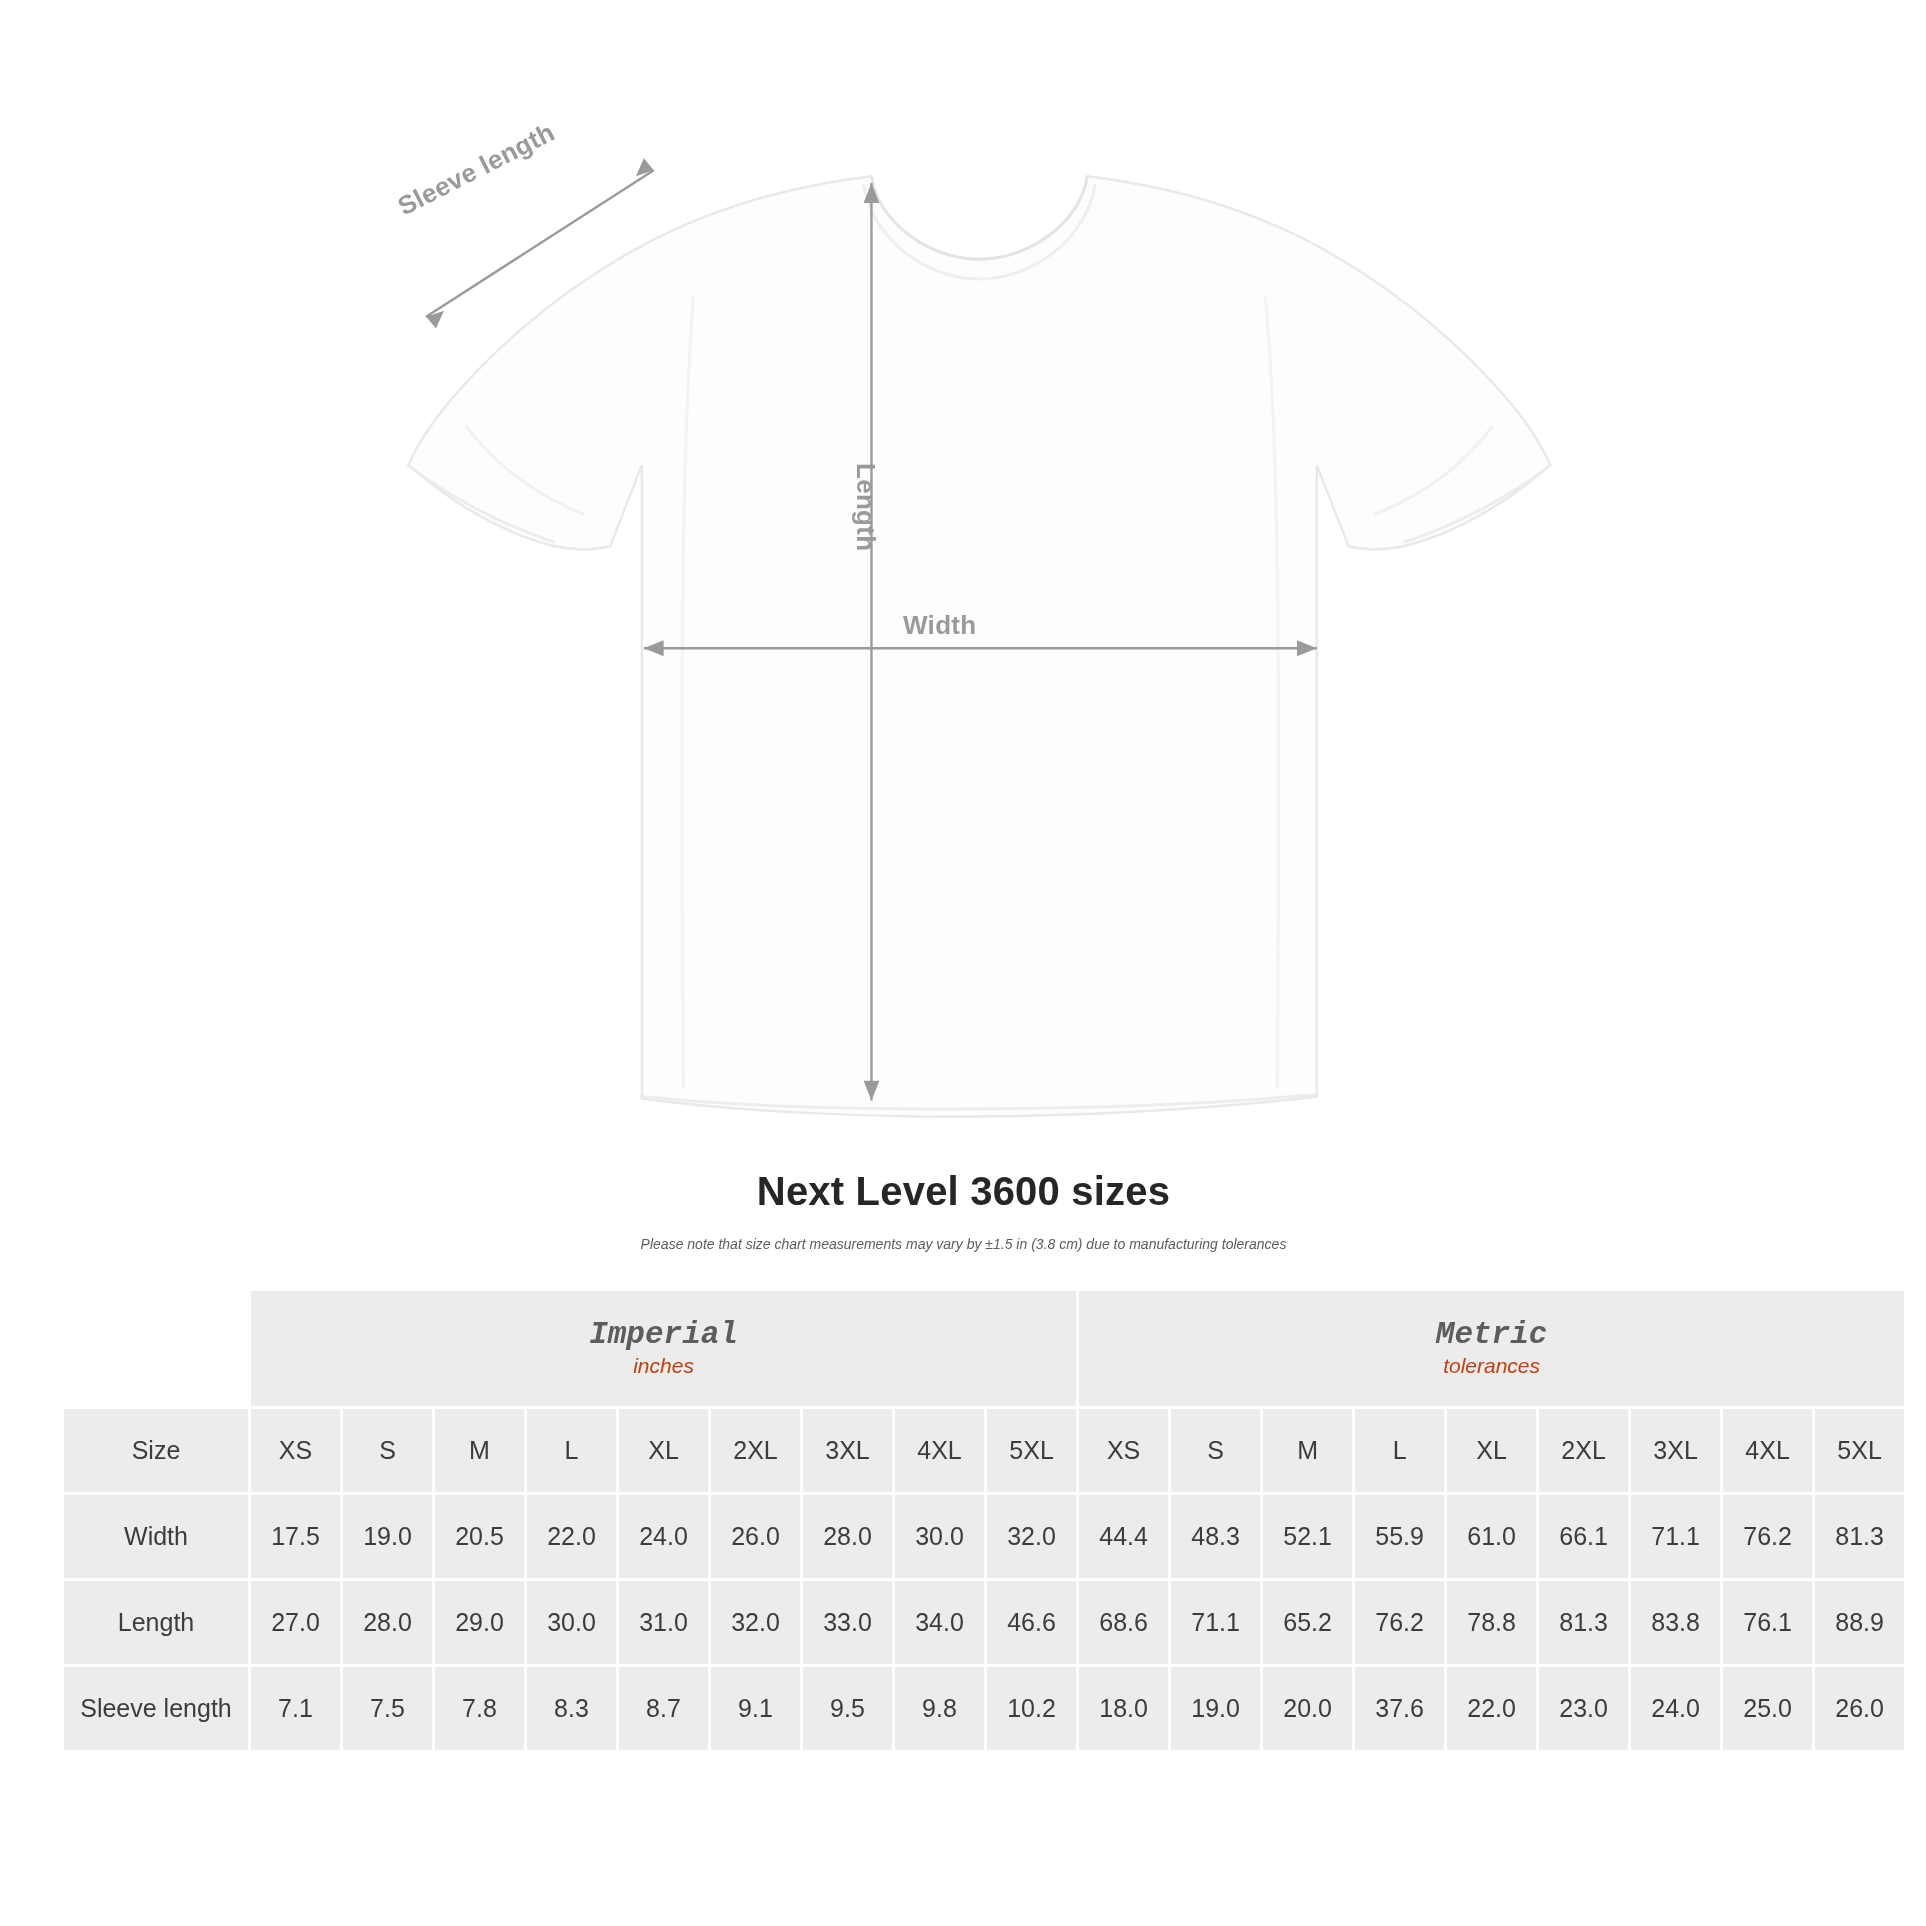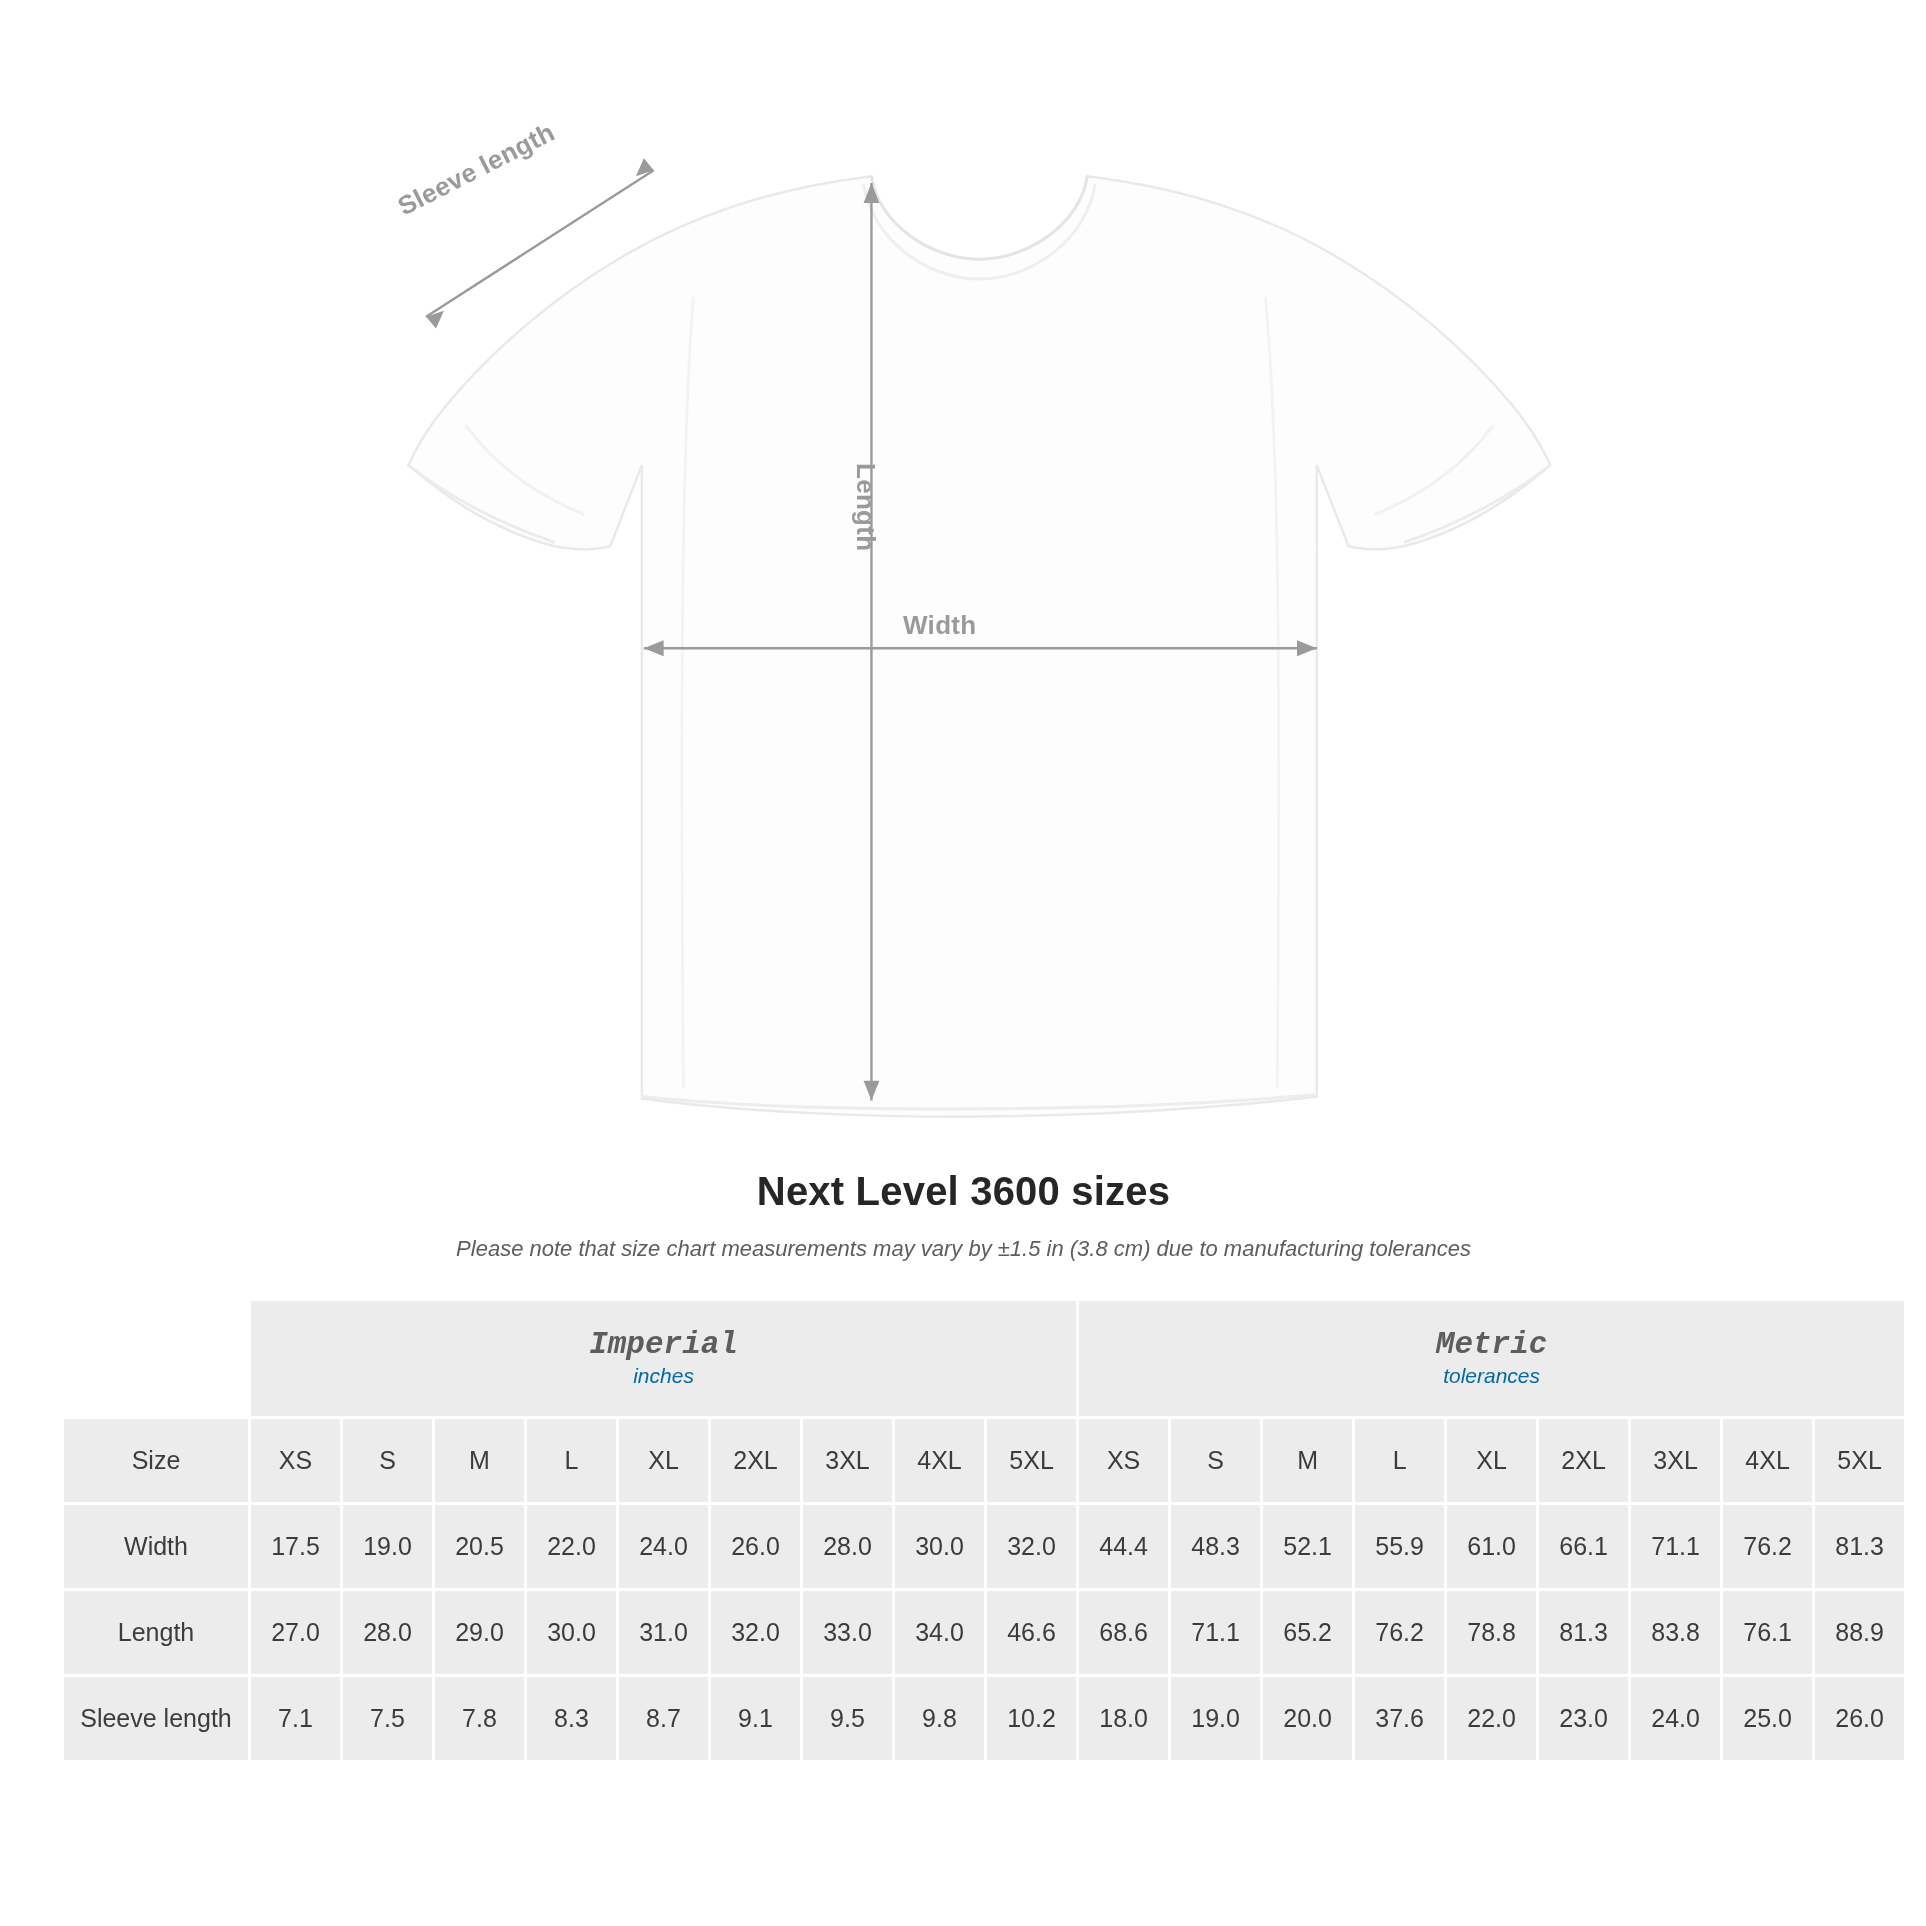--- a/index.html
+++ b/index.html
@@ -65,21 +65,21 @@
     margin-top: 21px;
   }
   .chart-title {
     font-size: 40px;
     font-weight: bold;
     color: #262626;
     margin: 0;
     letter-spacing: 0.2px;
   }
   .chart-note {
-    font-size: 22px;
+    font-size: 14px;
     font-style: italic;
     color: #5d5d5d;
     margin-top: 22px;
   }
 
   
   .table-wrap {
     margin: 36px 61px 0 61px;
   }
   table.size-table {
@@ -107,21 +107,21 @@
     font-size: 31px;
     font-style: italic;
     font-weight: bold;
     color: #5d5d5d;
     line-height: 1.15;
     font-family: Liberation Mono, monospace;
   }
   .unit-sub {
     font-size: 21px;
     font-style: italic;
-    color: #0369a1;
+    color: #c2410c;
     line-height: 1.35;
   }
   .corner-cell {
     background: #ffffff !important;
   }
   .rowhead {
     font-weight: bold;
     font-size: 26px;
     color: #3c3c3c;
   }

